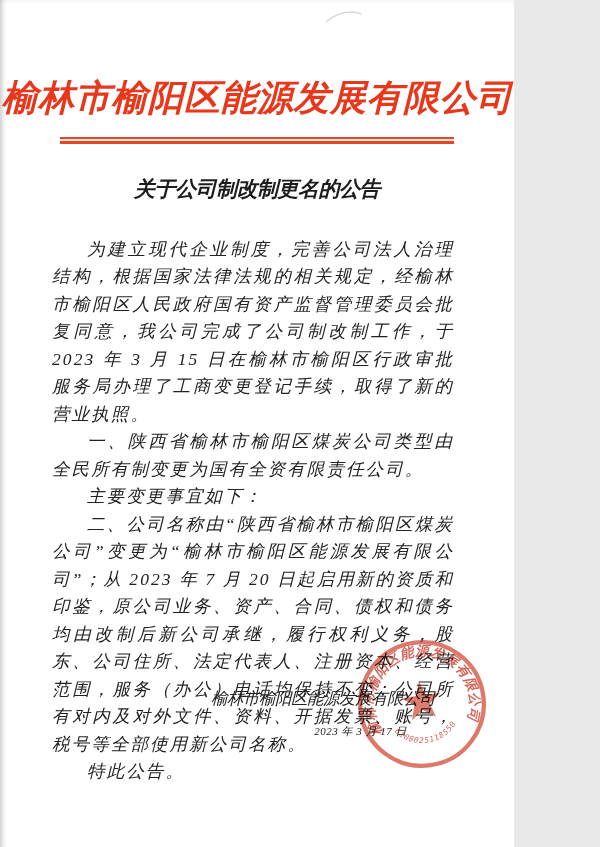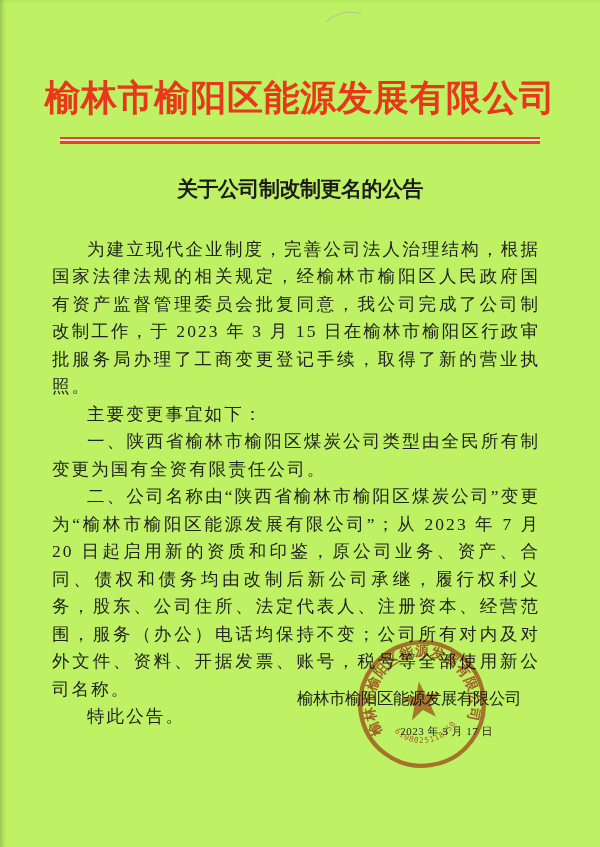--- a/index.html
+++ b/index.html
@@ -3,25 +3,26 @@
 <meta charset="utf-8">
 <style>
   html, body { margin: 0; padding: 0; }
   body {
     width: 600px; height: 847px;
     background: #e9e9e9;
     font-family: "Liberation Serif", "DejaVu Serif", serif;
   }
   .page {
     position: relative;
-    width: 600px; height: 847px;
-    background: #bef264;
+    width: 514px; height: 847px;
+    background: #ffffff;
     overflow: hidden;
     box-shadow: inset 7px 0 5px -5px rgba(0,0,0,0.22),
                 inset 0 4px 4px -3px rgba(0,0,0,0.06);
+    font-style: italic;
   }
   .letterhead {
     margin: 0;
     padding-top: 76px;
     text-align: center;
     color: #e8371a;
     font-size: 36px;
     line-height: 44px;
     font-weight: bold;
     letter-spacing: 0.5px;
@@ -106,22 +107,22 @@
   </svg>
 
   <h1 class="letterhead">榆林市榆阳区能源发展有限公司</h1>
 
   <div class="rule"></div>
 
   <h2 class="doc-title">关于公司制改制更名的公告</h2>
 
   <div class="doc-body">
     <p>为建立现代企业制度，完善公司法人治理结构，根据国家法律法规的相关规定，经榆林市榆阳区人民政府国有资产监督管理委员会批复同意，我公司完成了公司制改制工作，于 2023 年 3 月 15 日在榆林市榆阳区行政审批服务局办理了工商变更登记手续，取得了新的营业执照。</p>
+    <p>一、陕西省榆林市榆阳区煤炭公司类型由全民所有制变更为国有全资有限责任公司。</p>
     <p>主要变更事宜如下：</p>
-    <p>一、陕西省榆林市榆阳区煤炭公司类型由全民所有制变更为国有全资有限责任公司。</p>
     <p>二、公司名称由“陕西省榆林市榆阳区煤炭公司”变更为“榆林市榆阳区能源发展有限公司”；从 2023 年 7 月 20 日起启用新的资质和印鉴，原公司业务、资产、合同、债权和债务均由改制后新公司承继，履行权利义务，股东、公司住所、法定代表人、注册资本、经营范围，服务（办公）电话均保持不变；公司所有对内及对外文件、资料、开据发票、账号，税号等全部使用新公司名称。</p>
     <p>特此公告。</p>
   </div>
 
   <div class="signature">榆林市榆阳区能源发展有限公司</div>
 
   <div class="sign-date">2023 年 3 月 17 日</div>
 
   <svg class="seal" viewBox="0 0 132 132">
     <defs>

